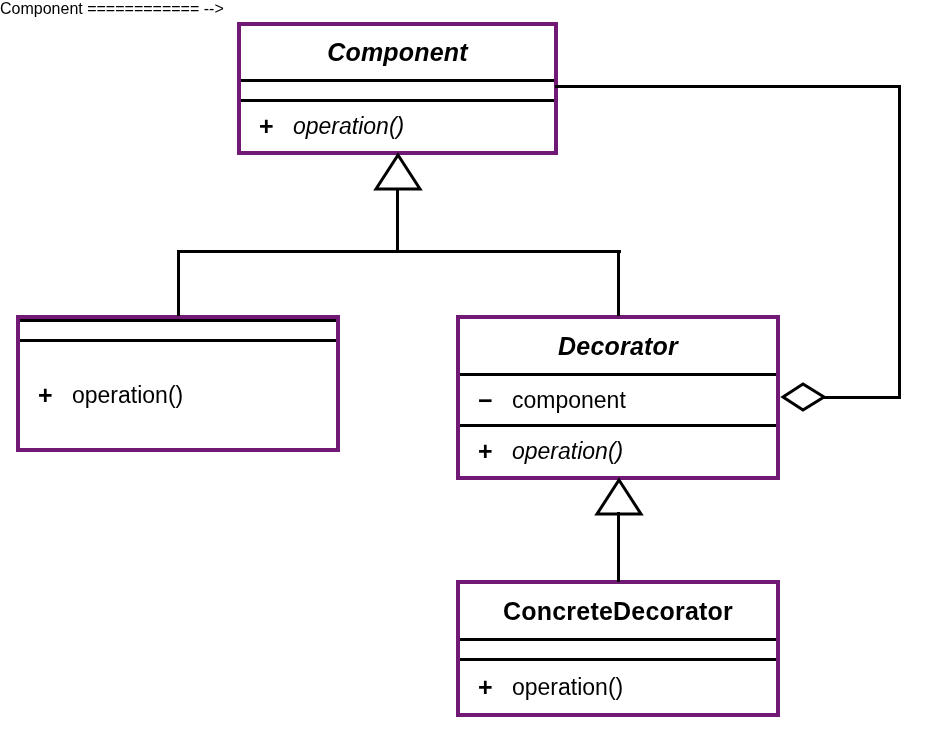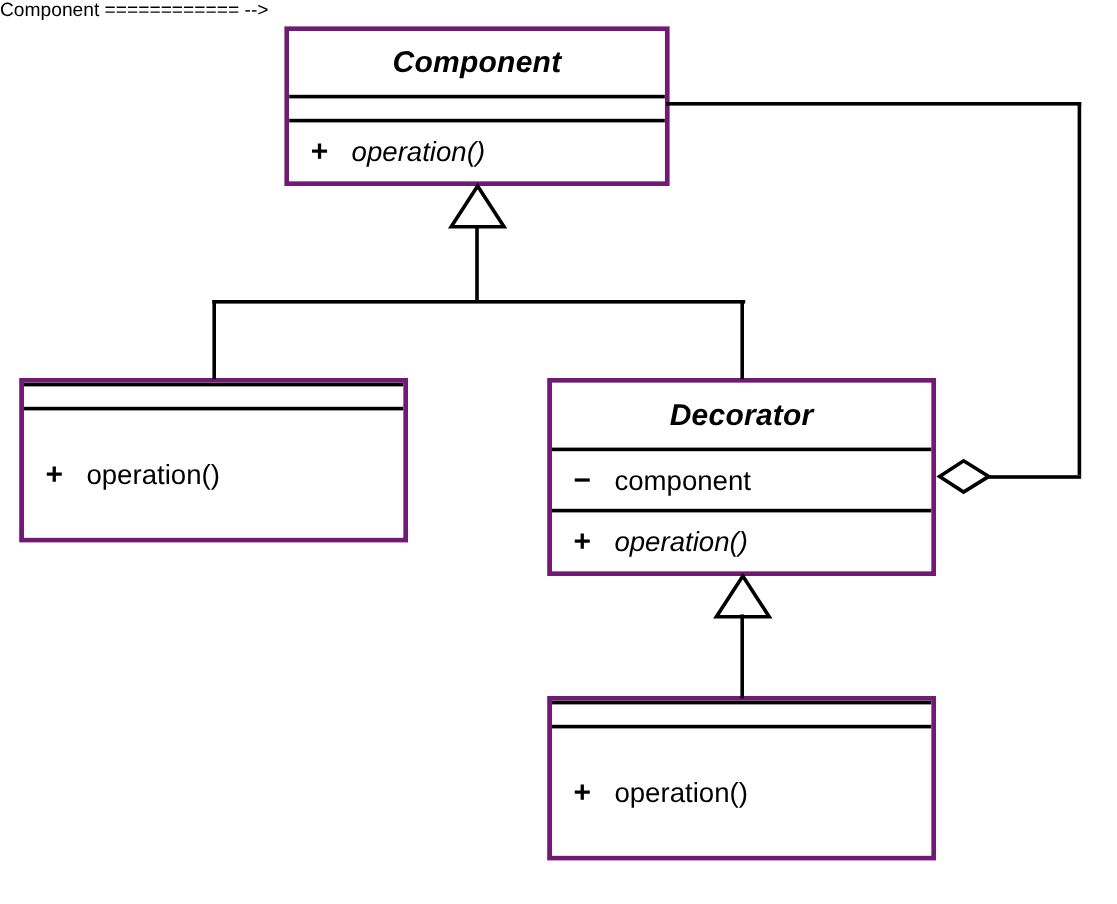--- a/index.html
+++ b/index.html
@@ -121,20 +121,21 @@
         <span class="mname">component</span>
     </div>
     <div class="compartment divided member abstract" style="flex:1;">
       <span class="vis">+</span>
         <span class="mname">operation()</span>
     </div>
   </div>
 
   
   <div class="uml-class" id="box-concrete-decorator" style="left:456px; top:580px; width:324px; height:137px;">
+    <div class="compartment class-title" style="height:54px;">ConcreteDecorator</div>
     <div class="compartment divided empty-compartment"></div>
     <div class="compartment divided member" style="flex:1;">
       <span class="vis">+</span>
         <span class="mname">operation()</span>
     </div>
   </div>
 
   
   <svg class="tri-generalization" style="left:372px; top:153px; width:52px; height:40px;" viewBox="0 0 52 40">
     <polygon points="26,2 48,36 4,36" fill="#ffffff" stroke="#000000" stroke-width="3" stroke-linejoin="miter"></polygon>

